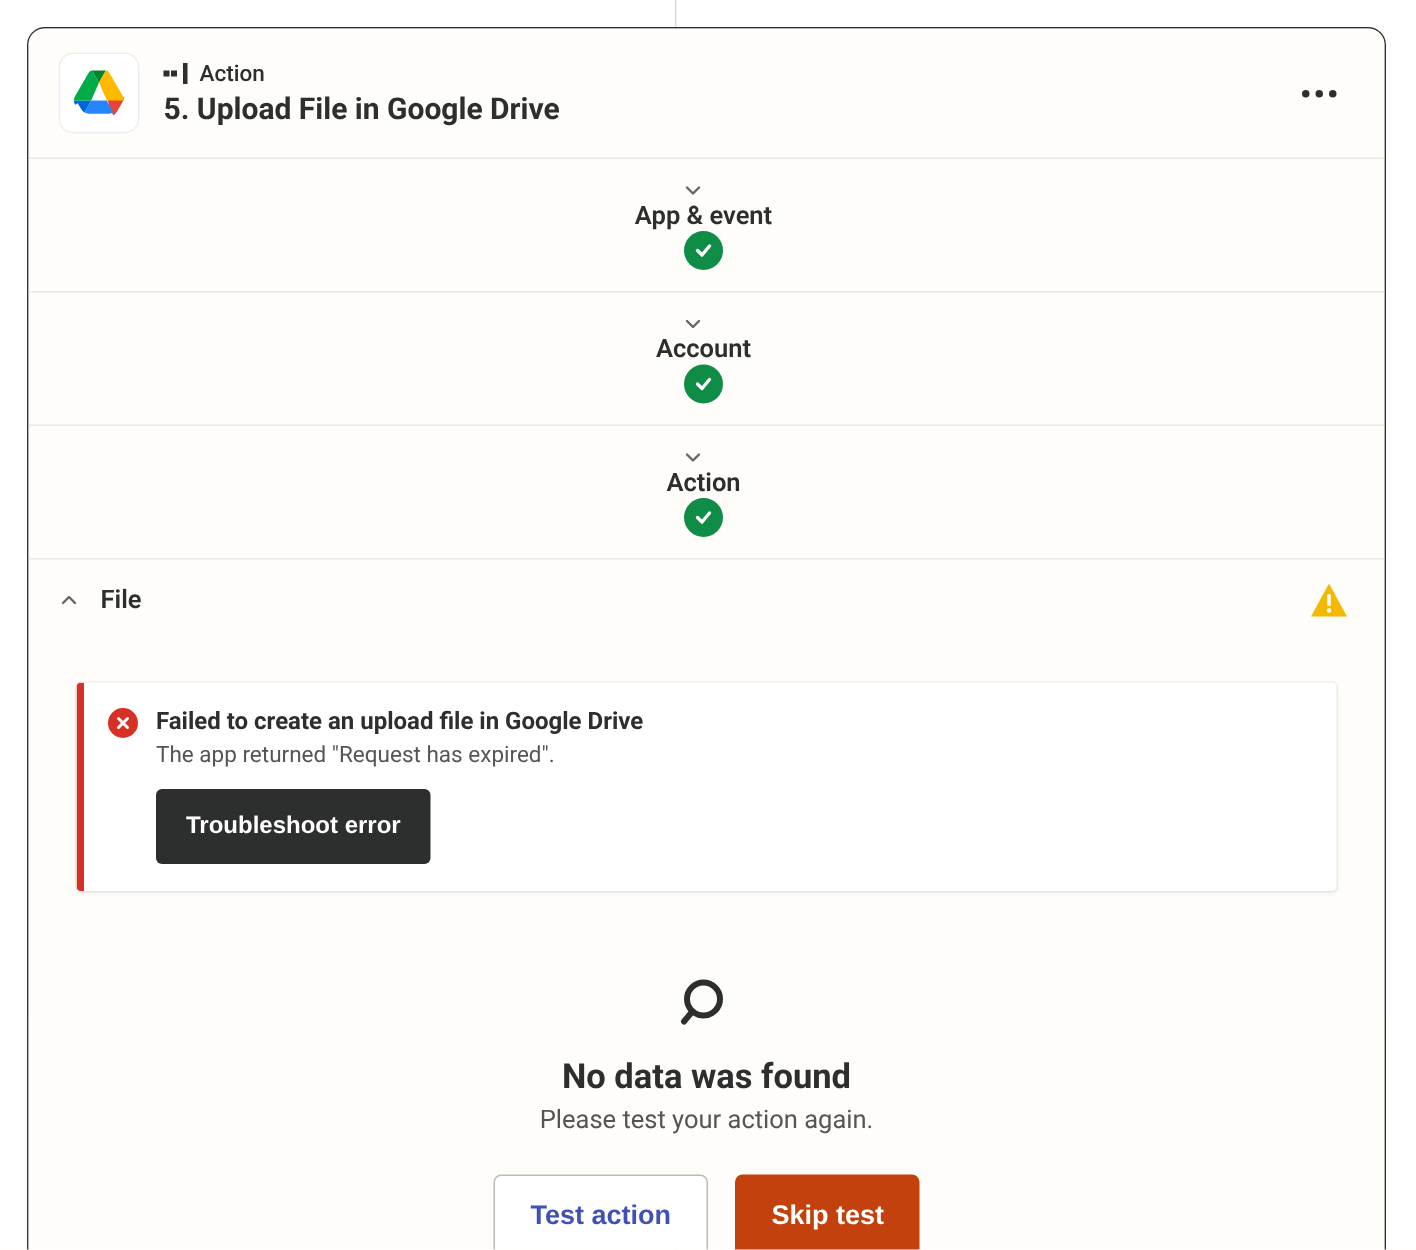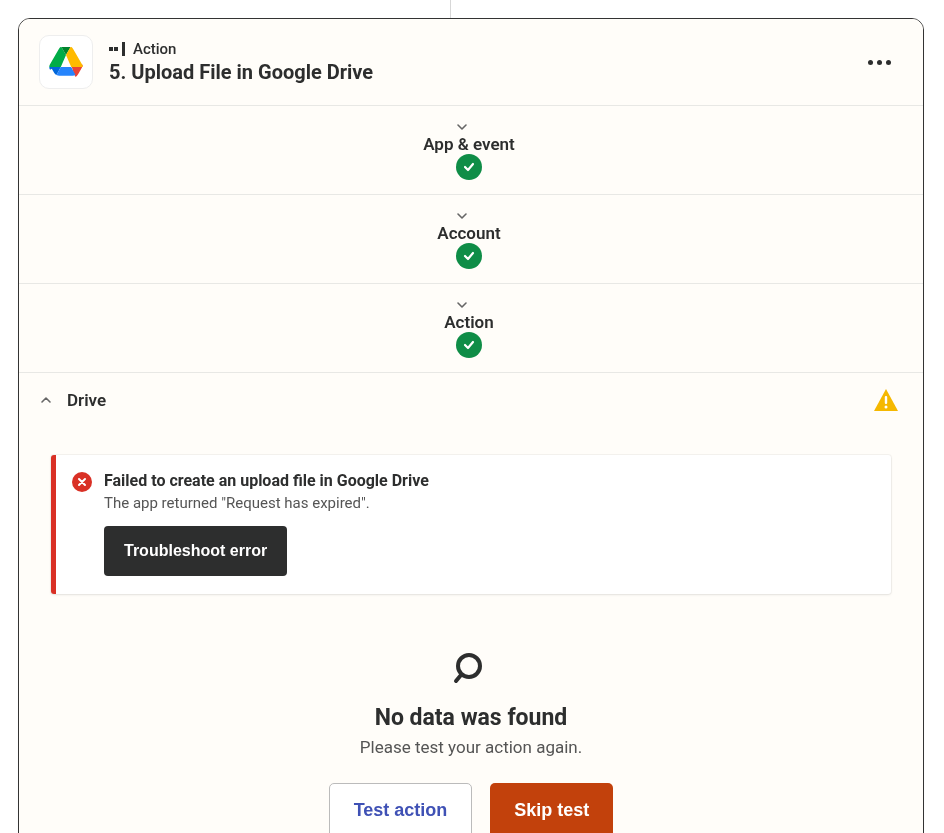--- a/index.html
+++ b/index.html
@@ -307,21 +307,21 @@
     </span>
   </div>
 
   <div class="test-body">
     <div class="test-head-row">
       <span class="chevron">
         <svg width="12" height="12" viewBox="0 0 12 12">
             <path d="M2 8 L6 4 L10 8" stroke="#666" stroke-width="1.6" fill="none" stroke-linecap="round" stroke-linejoin="round"></path>
           </svg>
       </span>
-      <span class="section-label">Drive</span>
+      <span class="section-label">File</span>
       <span class="status-icon">
         <svg width="26" height="26" viewBox="0 0 26 26">
           <path d="M13 2 L25 24 L1 24 Z" fill="#f5b800"></path>
           <rect x="11.8" y="9" width="2.4" height="8" fill="#fff" rx="1"></rect>
           <circle cx="13" cy="20" r="1.5" fill="#fff"></circle>
         </svg>
       </span>
     </div>
 
     <div class="error-box">

